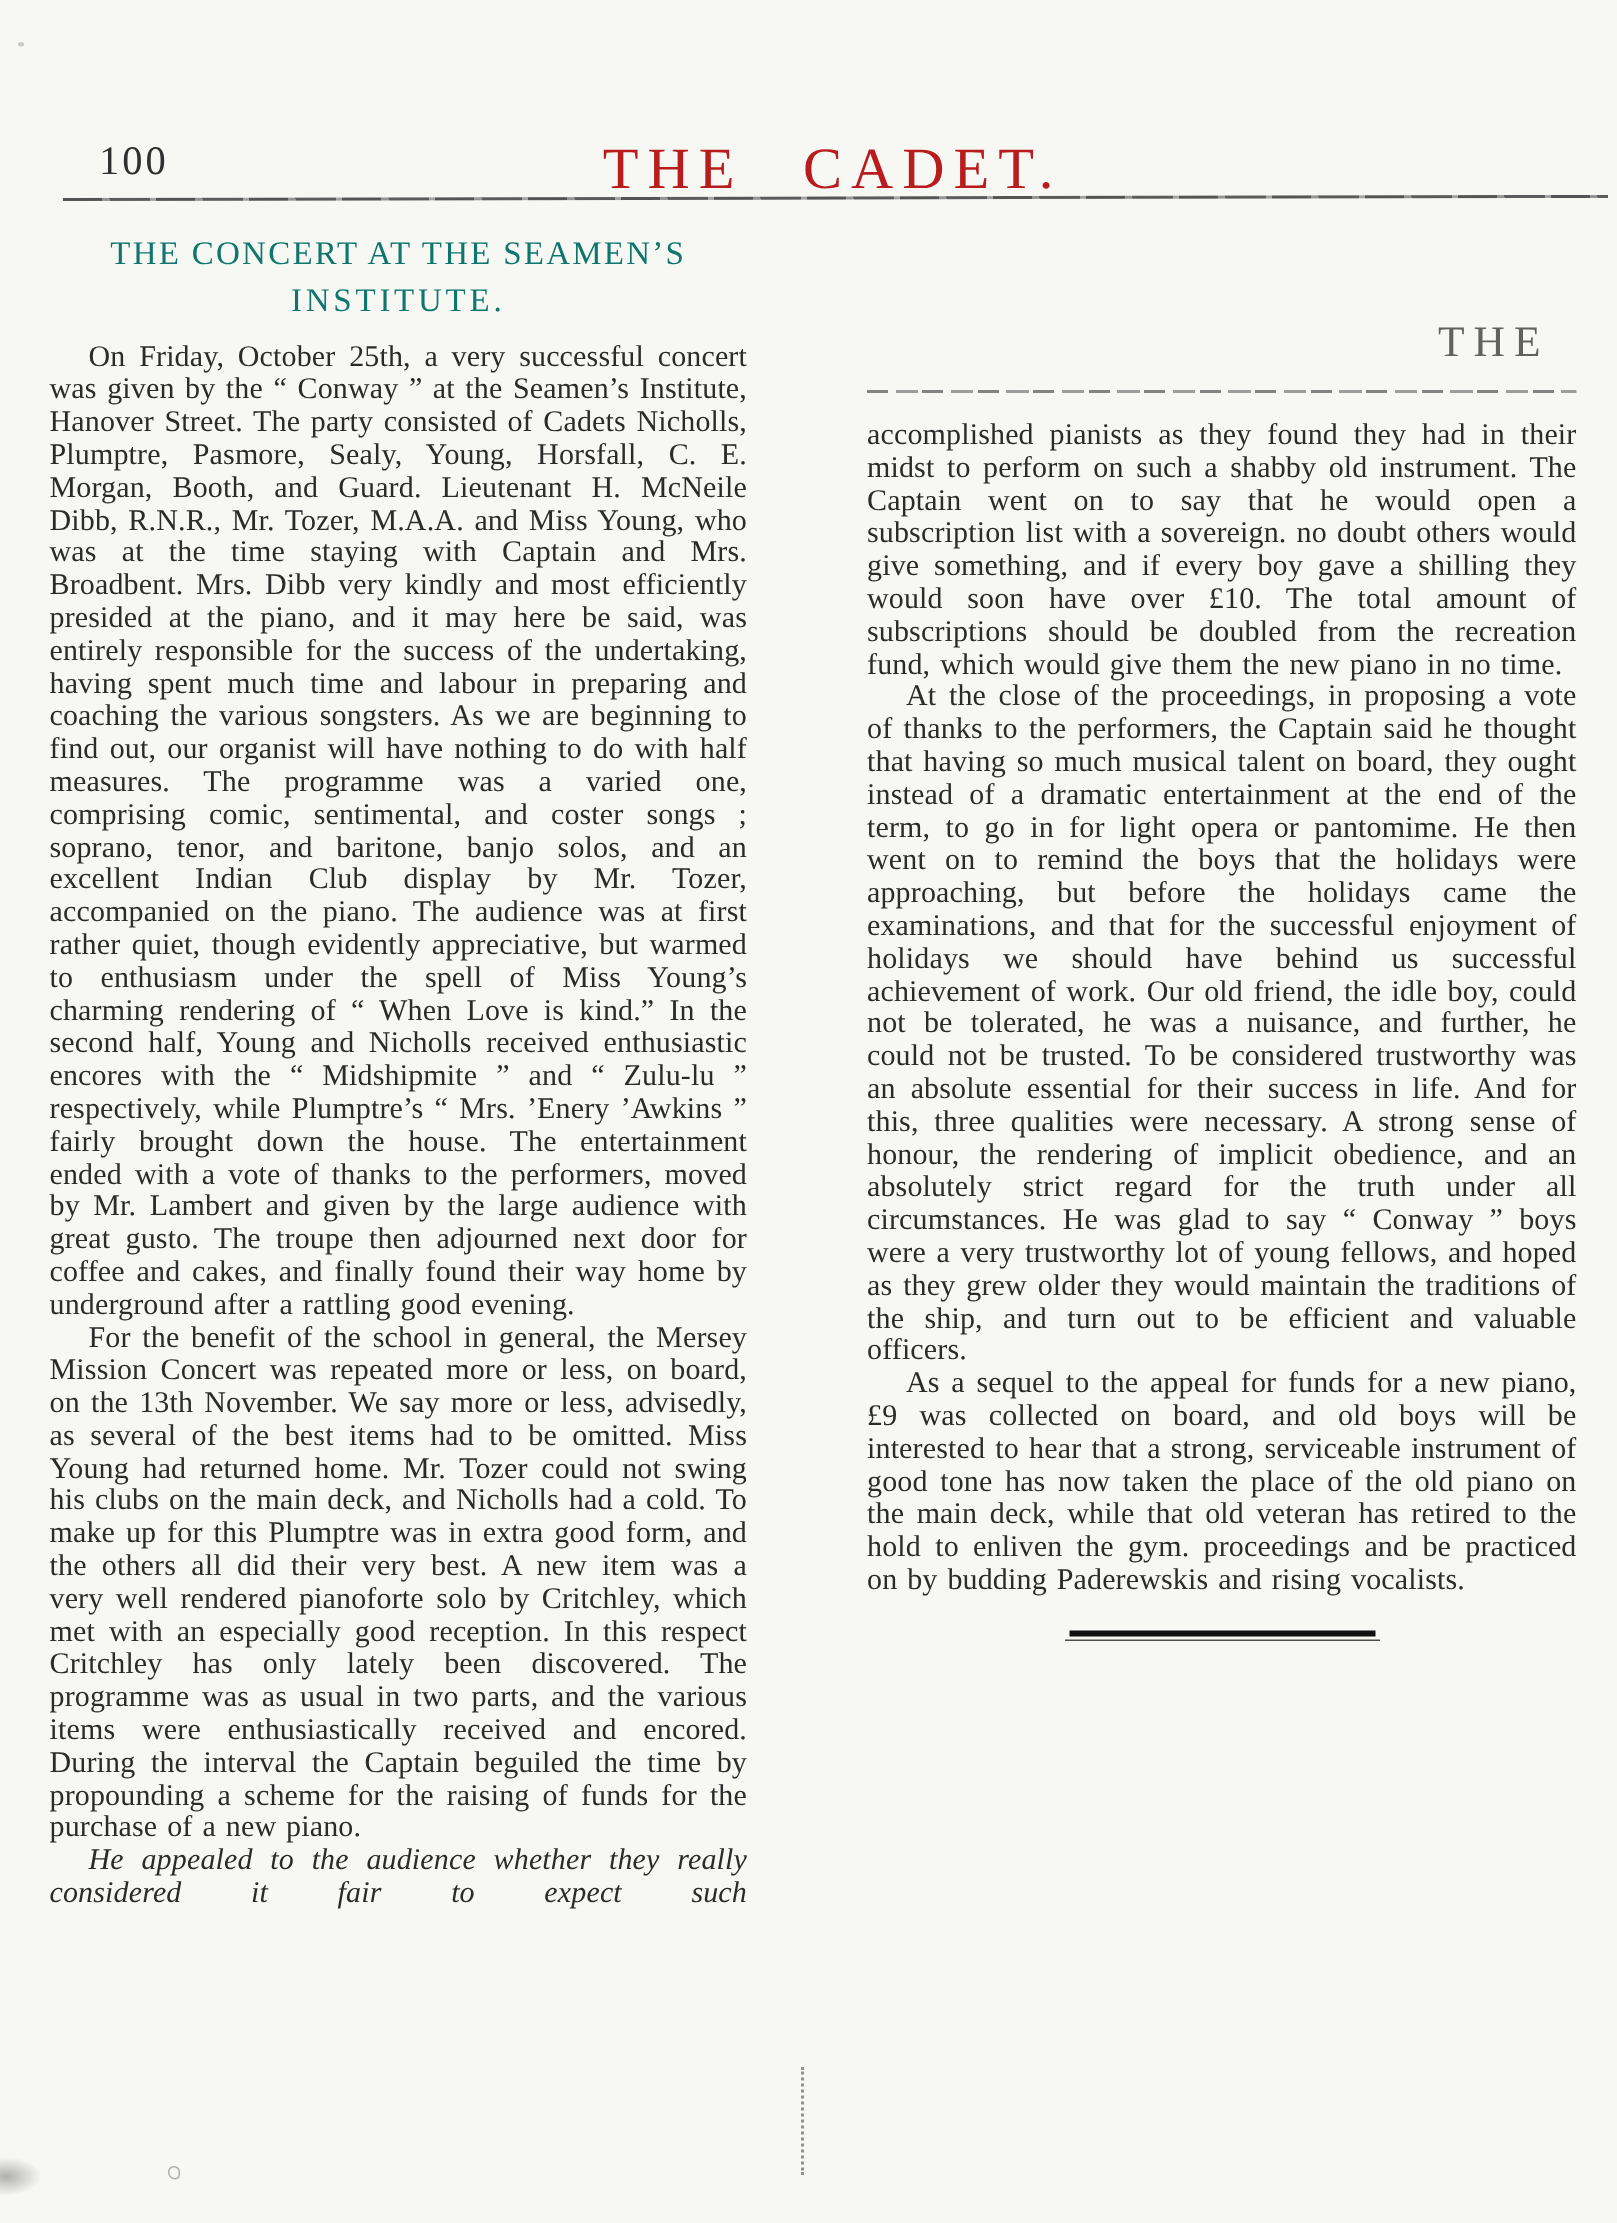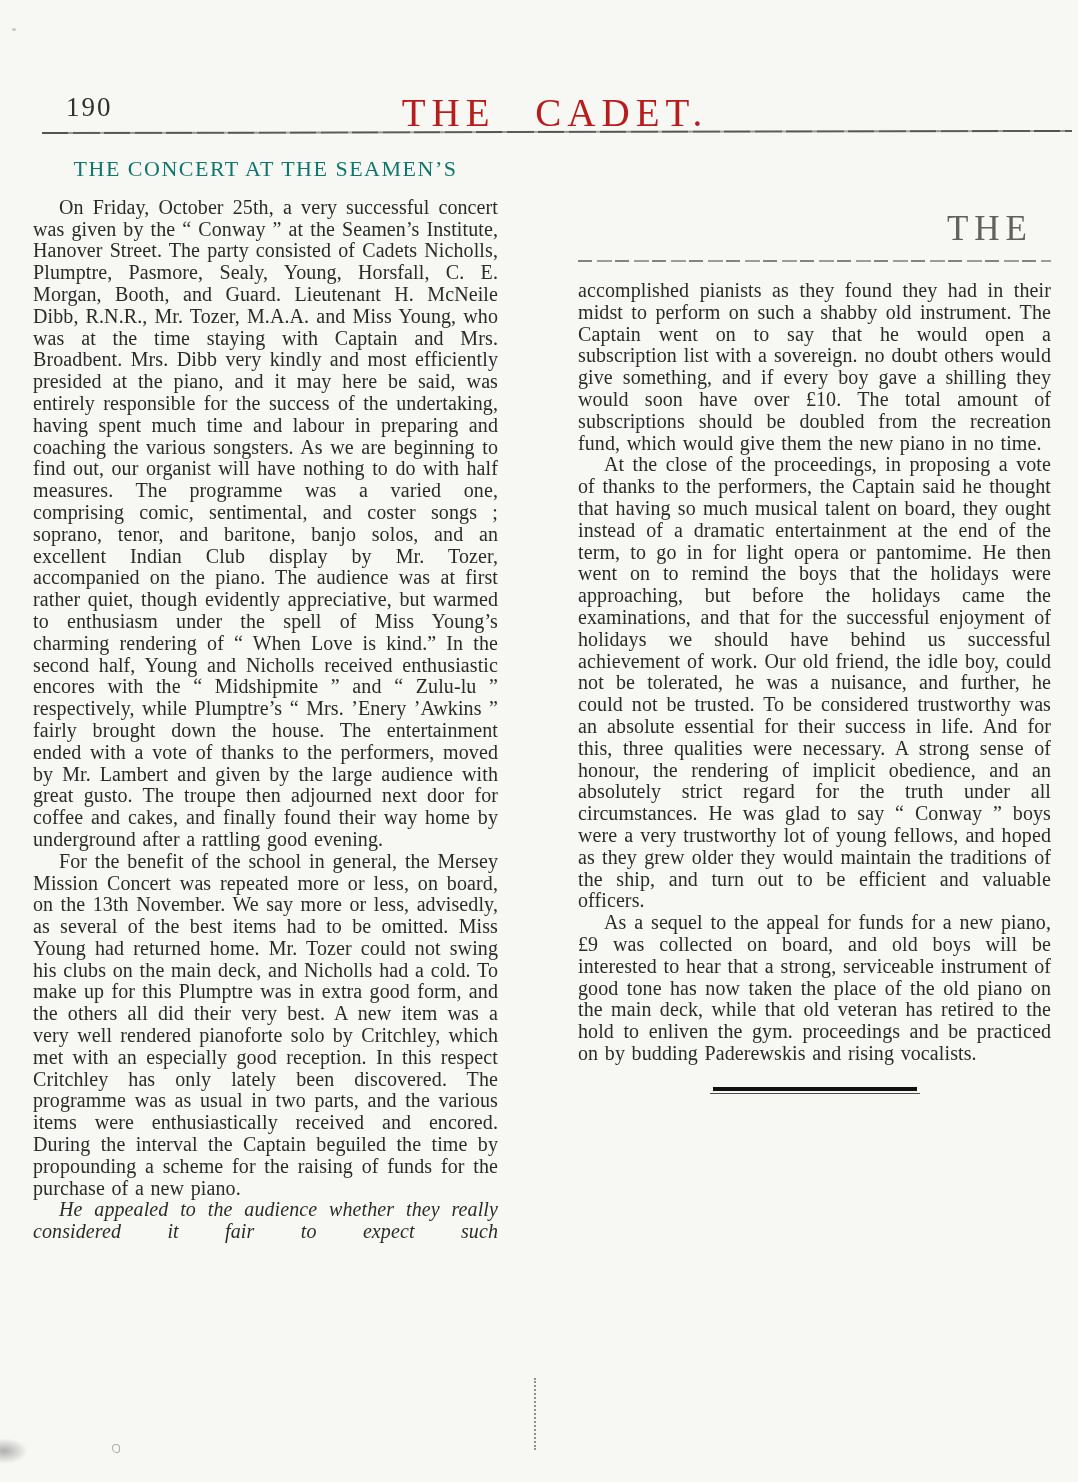--- a/index.html
+++ b/index.html
@@ -43,21 +43,21 @@
   .article-title{
     margin:0;text-align:center;font-weight:normal;
     font-size:22px;letter-spacing:1.5px;color:#0f766e;
   }
   .article-title.sub{margin-top:9px;letter-spacing:2.5px;}
   .col-left .body-start{margin-top:17px;}
 
   
   .ghost-heading{
     text-align:right;padding-right:18px;
-    font-size:35px;letter-spacing:6px;color:#474747;
+    font-size:29px;letter-spacing:6px;color:#474747;
     filter:blur(0.4px);opacity:.85;
     height:40px;
   }
   .dashed-rule{
     height:2px;margin-top:2px;
     background:repeating-linear-gradient(90deg,#6f6f6f 0 14px,transparent 14px 19px,#8d8d8d 19px 34px,transparent 34px 37px);
     opacity:.85;
   }
   .col-right .body-start{margin-top:18px;}
   .end-divider{
@@ -77,26 +77,27 @@
     border:1.5px solid #7a7a7a;border-radius:50% 50% 40% 60%;opacity:.6;}
   .smudge{position:absolute;left:-6px;top:1438px;width:34px;height:26px;
     background:radial-gradient(ellipse at 30% 50%, rgba(90,90,90,.45), rgba(90,90,90,0) 70%);}
   .speck-b{position:absolute;left:12px;top:28px;width:4px;height:3px;background:#9a9a9a;opacity:.5;border-radius:50%;}
 </style>
 </head>
 <body>
 
 <div class="page">
 
-  <div class="page-number">190</div>
+  <div class="page-number">100</div>
   <div class="journal-title">THE CADET.</div>
   <div class="header-rule"></div>
 
   <section class="col col-left">
     <h1 class="article-title">THE CONCERT AT THE SEAMEN’S</h1>
+    <h2 class="article-title sub">INSTITUTE.</h2>
     <p class="indent body-start">On Friday, October 25th, a very successful concert was given by the “ Conway ” at the Seamen’s Institute, Hanover Street.  The party consisted of Cadets Nicholls, Plumptre, Pasmore, Sealy, Young, Horsfall, C. E. Morgan, Booth, and Guard.  Lieutenant H. McNeile Dibb, R.N.R., Mr. Tozer, M.A.A. and Miss Young, who was at the time staying with Captain and Mrs. Broadbent.  Mrs. Dibb very kindly and most efficiently presided at the piano, and it may here be said, was entirely responsible for the success of the undertaking, having spent much time and labour in preparing and coaching the various songsters.  As we are beginning to find out, our organist will have nothing to do with half measures.  The programme was a varied one, comprising comic, sentimental, and coster songs ; soprano, tenor, and baritone, banjo solos, and an excellent Indian Club display by Mr. Tozer, accompanied on the piano.  The audience was at first rather quiet, though evidently appreciative, but warmed to enthusiasm under the spell of Miss Young’s charming rendering of “ When Love is kind.”  In the second half, Young and Nicholls received enthusiastic encores with the “ Midshipmite ” and “ Zulu-lu ” respectively, while Plumptre’s “ Mrs. ’Enery ’Awkins ” fairly brought down the house.  The entertainment ended with a vote of thanks to the performers, moved by Mr. Lambert and given by the large audience with great gusto.  The troupe then adjourned next door for coffee and cakes, and finally found their way home by underground after a rattling good evening.</p>
     <p class="indent">For the benefit of the school in general, the Mersey Mission Concert was repeated more or less, on board, on the 13th November.  We say more or less, advisedly, as several of the best items had to be omitted.  Miss Young had returned home.  Mr. Tozer could not swing his clubs on the main deck, and Nicholls had a cold. To make up for this Plumptre was in extra good form, and the others all did their very best.  A new item was a very well rendered pianoforte solo by Critchley, which met with an especially good reception.  In this respect Critchley has only lately been discovered.  The programme was as usual in two parts, and the various items were enthusiastically received and encored.  During the interval the Captain beguiled the time by propounding a scheme for the raising of funds for the purchase of a new piano.</p>
     <p class="indent runover">He appealed to the audience whether they really considered it fair to expect such</p>
   </section>
 
   <section class="col col-right">
     <div class="ghost-heading">THE</div>
     <div class="dashed-rule"></div>
     <p class="body-start">accomplished pianists as they found they had in their midst to perform on such a shabby old instrument.  The Captain went on to say that he would open a subscription list with a sovereign. no doubt others would give something, and if every boy gave a shilling they would soon have over £10.  The total amount of subscriptions should be doubled from the recreation fund, which would give them the new piano in no time.</p>
     <p class="indent">At the close of the proceedings, in proposing a vote of thanks to the performers, the Captain said he thought that having so much musical talent on board, they ought instead of a dramatic entertainment at the end of the term, to go in for light opera or pantomime.  He then went on to remind the boys that the holidays were approaching, but before the holidays came the examinations, and that for the successful enjoyment of holidays we should have behind us successful achievement of work.  Our old friend, the idle boy, could not be tolerated, he was a nuisance, and further, he could not be trusted.  To be considered trustworthy was an absolute essential for their success in life.  And for this, three qualities were necessary.  A strong sense of honour, the rendering of implicit obedience, and an absolutely strict regard for the truth under all circumstances.  He was glad to say “ Conway ” boys were a very trustworthy lot of young fellows, and hoped as they grew older they would maintain the traditions of the ship, and turn out to be efficient and valuable officers.</p>

